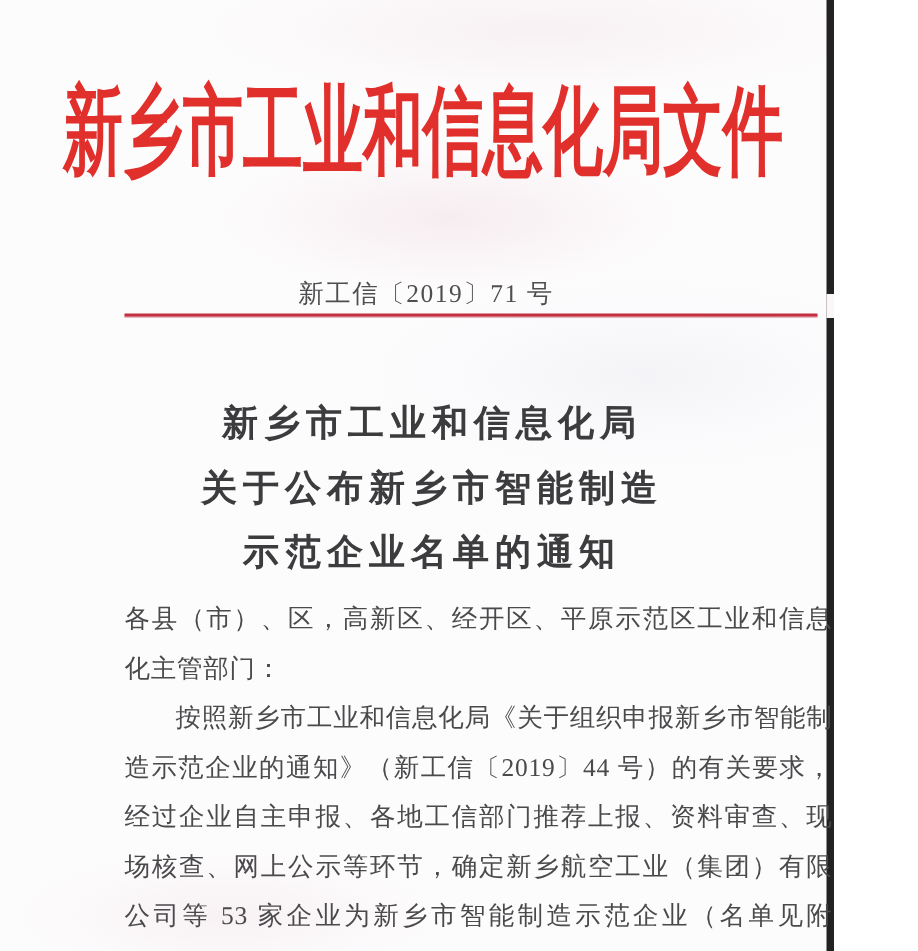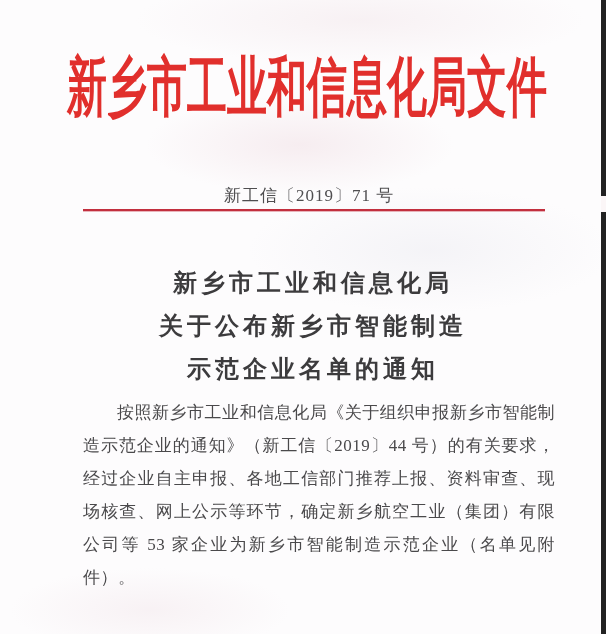--- a/index.html
+++ b/index.html
@@ -3,21 +3,21 @@
 <meta charset="utf-8">
 <style>
   html, body {
     margin: 0;
     padding: 0;
     background: #ffffff;
     font-family: "Liberation Serif", "DejaVu Serif", serif;
   }
   .page {
     position: relative;
-    width: 606px;
+    width: 556px;
     height: 634px;
     overflow: hidden;
     background:
       radial-gradient(ellipse 220px 70px at 300px 145px, rgba(238,218,224,0.45), rgba(238,218,224,0) 70%),
       radial-gradient(ellipse 260px 90px at 430px 250px, rgba(228,228,236,0.35), rgba(228,228,236,0) 70%),
       radial-gradient(ellipse 300px 60px at 360px 20px, rgba(242,230,234,0.5), rgba(242,230,234,0) 75%),
       radial-gradient(ellipse 200px 60px at 150px 610px, rgba(240,226,231,0.4), rgba(240,226,231,0) 70%),
       #fdfcfd;
   }
   
@@ -120,16 +120,17 @@
 
   <div class="red-divider"></div>
 
   <div class="title-block">
     <div class="title-line">新乡市工业和信息化局</div>
     <div class="title-line">关于公布新乡市智能制造</div>
     <div class="title-line">示范企业名单的通知</div>
   </div>
 
   <div class="body-block">
+    <p>各县（市）、区，高新区、经开区、平原示范区工业和信息化主管部门：</p>
     <p class="para-indent">按照新乡市工业和信息化局《关于组织申报新乡市智能制造示范企业的通知》（新工信〔2019〕44 号）的有关要求，经过企业自主申报、各地工信部门推荐上报、资料审查、现场核查、网上公示等环节，确定新乡航空工业（集团）有限公司等 53 家企业为新乡市智能制造示范企业（名单见附件）。</p>
   </div>
 
 </div>
 
 </body></html>

